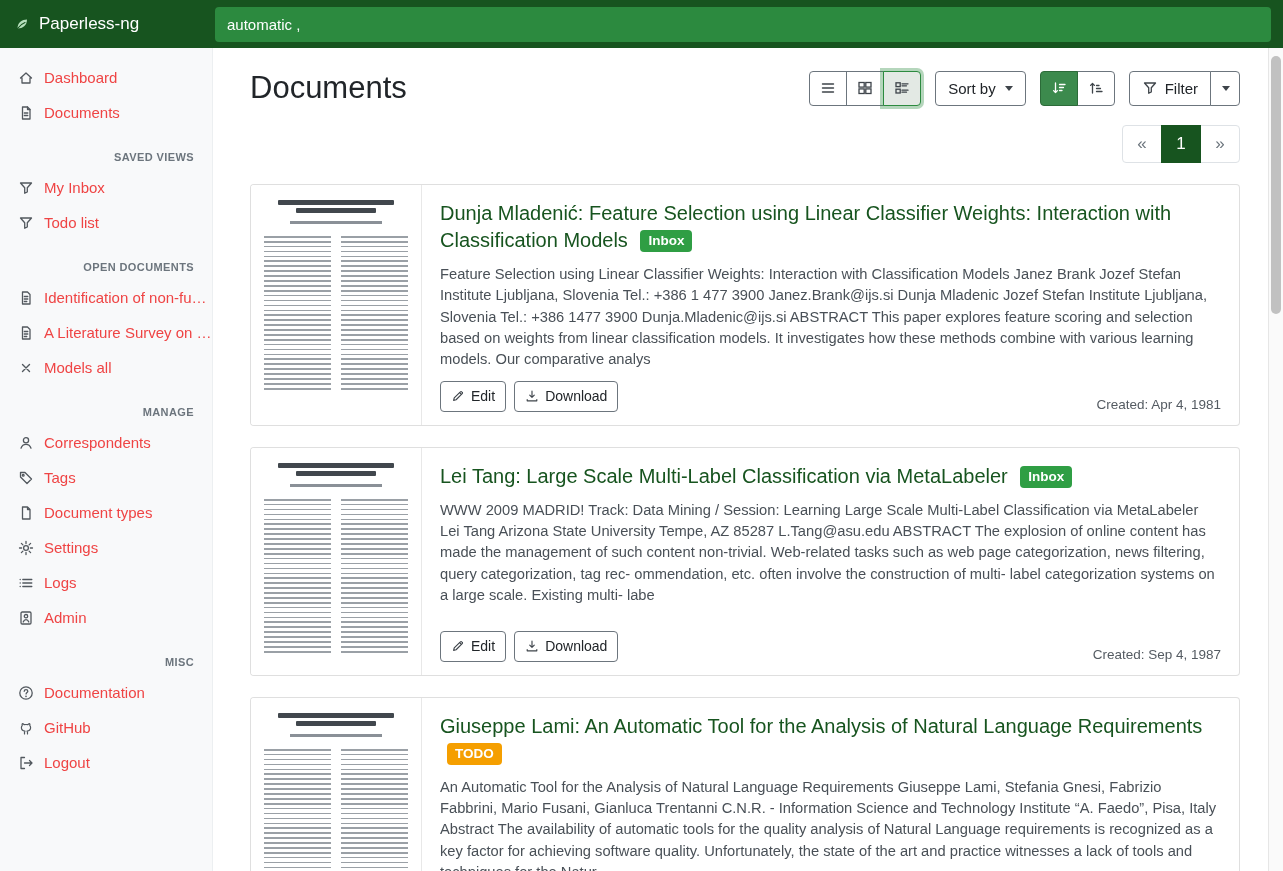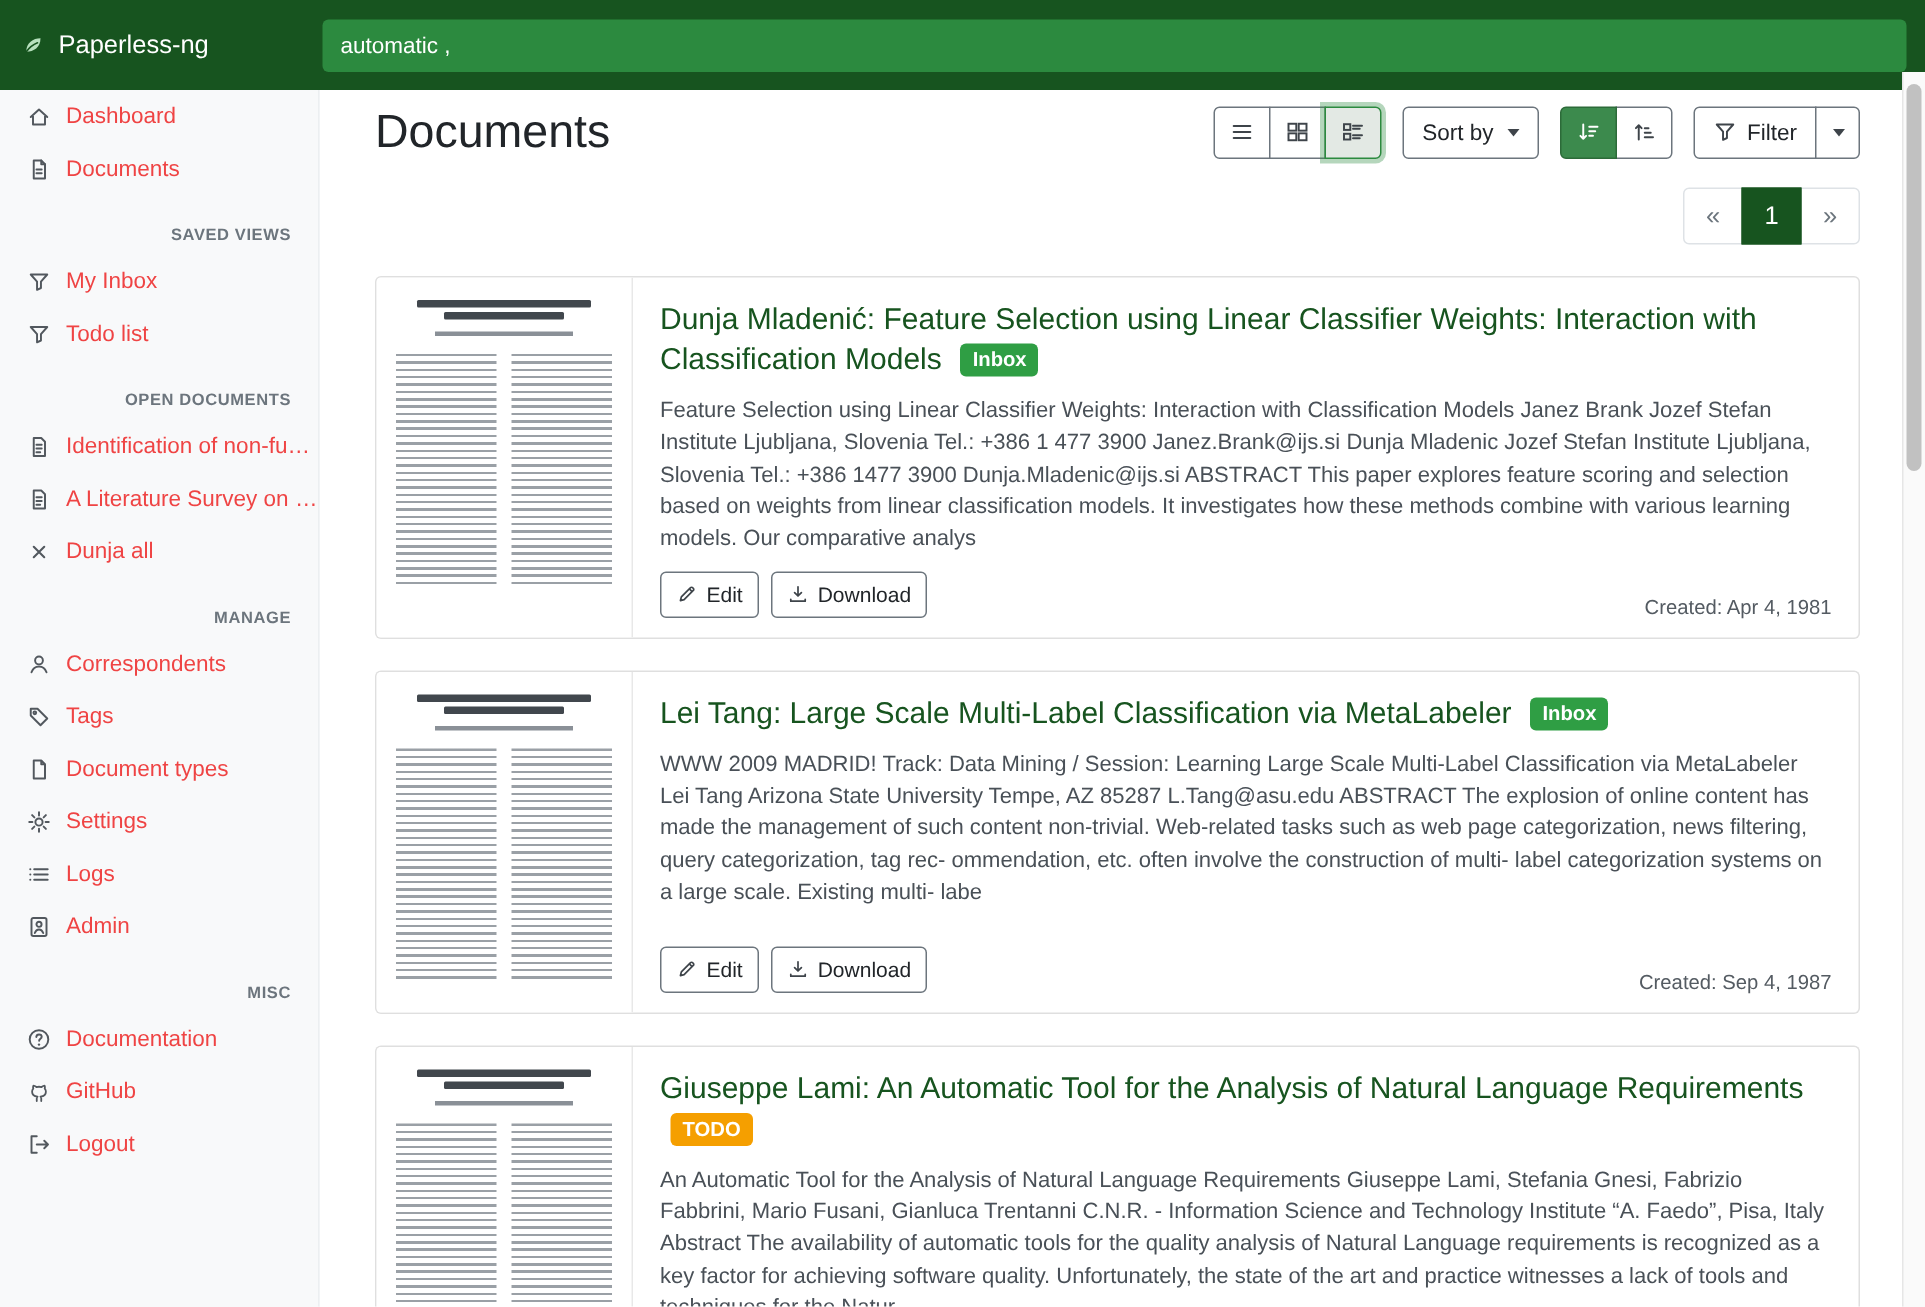--- a/index.html
+++ b/index.html
@@ -3,21 +3,21 @@
 <meta charset="utf-8">
 <style>
   * { box-sizing: border-box; margin: 0; padding: 0; }
   html, body {
     width: 1283px; height: 871px; overflow: hidden;
     font-family: "Liberation Sans", sans-serif;
     background: #fff; color: #212529;
   }
   
   .navbar {
-    position: fixed; top: 0; left: 0; width: 100%; height: 60px;
+    position: fixed; top: 0; left: 0; width: 100%; height: 48px;
     background: #17541f; display: flex; align-items: center; z-index: 30;
   }
   .brand {
     width: 213px; flex: none; display: flex; align-items: center; gap: 9px;
     padding: 0 14px; color: #fff; font-size: 17px; cursor: pointer;
   }
   .search-wrap { flex: 1; padding: 0 12px 0 2px; }
   .global-search {
     width: 100%; height: 35px; background: #2c8a3f; border: none; outline: none;
     border-radius: 4px; color: #fff; font-size: 15px; padding: 0 12px;
@@ -207,21 +207,21 @@
         </svg>
     </span>
     <span>A Literature Survey on …</span>
   </div>
   <div class="nav-item">
     <span class="icon">
       <svg viewBox="0 0 16 16" fill="none" stroke="currentColor" stroke-width="1.4" stroke-linecap="round">
           <path d="M4.5 4.5l7 7M11.5 4.5l-7 7"></path>
         </svg>
     </span>
-    <span>Dunja all</span>
+    <span>Models all</span>
   </div>
 
   <div class="section-title">MANAGE</div>
   <div class="nav-item">
     <span class="icon">
       <svg viewBox="0 0 16 16" fill="none" stroke="currentColor" stroke-width="1.3" stroke-linecap="round">
           <circle cx="8" cy="5.3" r="2.6"></circle>
           <path d="M3 13.2c.9-2.7 2.8-3.9 5-3.9s4.1 1.2 5 3.9"></path>
         </svg>
     </span>

